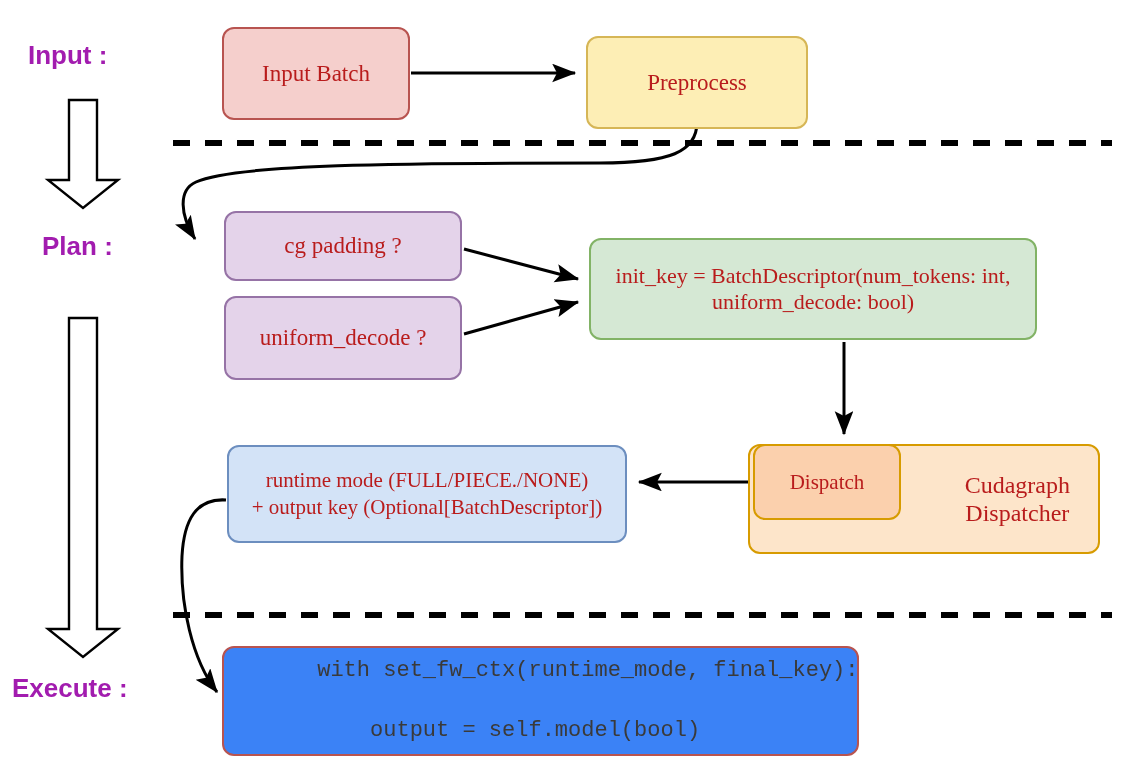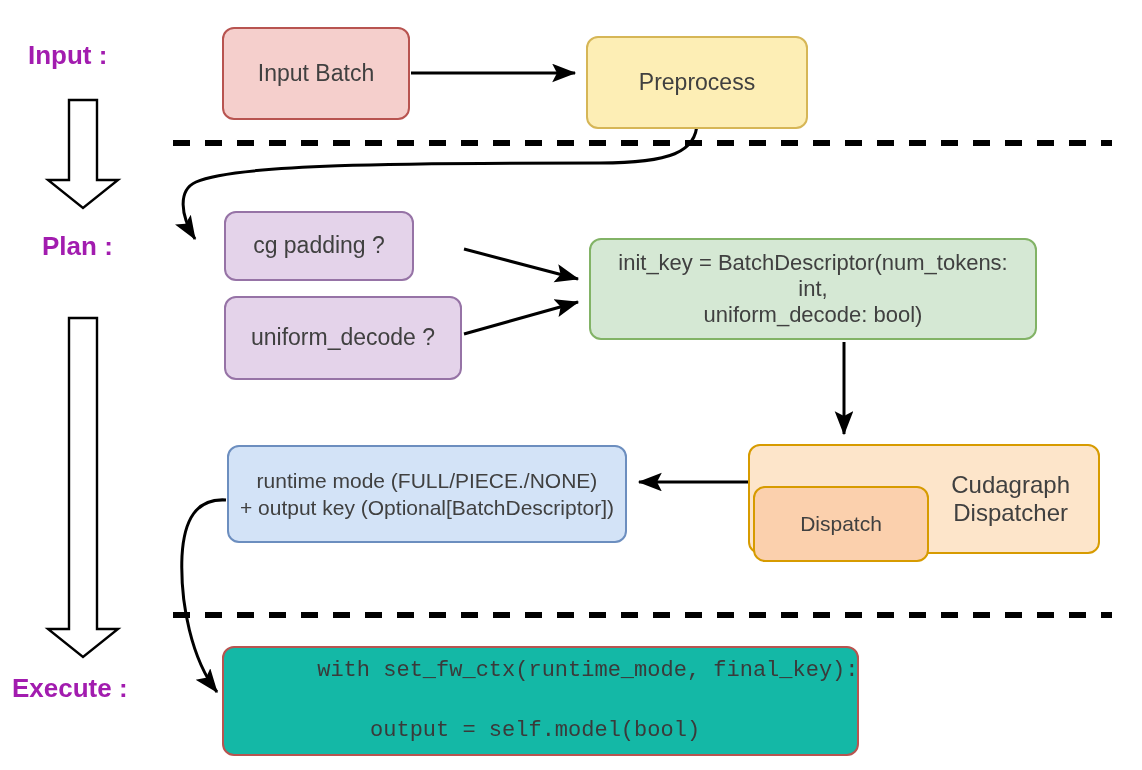--- a/index.html
+++ b/index.html
@@ -37,23 +37,23 @@
   .node {
     position: absolute;
     box-sizing: border-box;
     border-radius: 12px;
     border-style: solid;
     border-width: 2px;
     display: flex;
     align-items: center;
     justify-content: center;
     text-align: center;
-    font-family: Liberation Sans, sans-serif;
+    font-family: Liberation Serif, serif;
     font-size: 23px;
-    color: #404040;
+    color: #b91c1c;
     line-height: 1.18;
     padding: 4px 10px;
   }
   .node-input-batch {
     background: #f5cfcc;
     border-color: #b85450;
   }
   .node-preprocess {
     background: #fdeeb5;
     border-color: #d6b656;
@@ -80,21 +80,21 @@
     border-color: #d79b00;
     font-size: 21px;
   }
   .node-runtime {
     background: #d3e3f7;
     border-color: #6c8ebf;
     font-size: 21px;
     line-height: 1.3;
   }
   .node-code {
-    background: #14b8a6;
+    background: #3b82f6;
     border-color: #b85450;
     font-family: "Liberation Mono", monospace;
     font-size: 22px;
     color: #3a3a3a;
     align-items: center;
     justify-content: flex-start;
     text-align: left;
     white-space: pre;
     line-height: 1.35;
     padding-left: 14px;
@@ -137,39 +137,39 @@
   </svg>
 
   <div class="stage-label" style="left:28px; top:40px;">Input :</div>
   <div class="stage-label" style="left:42px; top:231px;">Plan :</div>
   <div class="stage-label" style="left:12px; top:673px;">Execute :</div>
 
   <div class="node node-input-batch" style="left:222px; top:27px; width:188px; height:93px;">Input Batch</div>
 
   <div class="node node-preprocess" style="left:586px; top:27px; width:222px; height:93px;margin-top:9px;">Preprocess</div>
 
-  <div class="node node-decision" style="left:224px; top:211px; width:190px; height:70px;">cg padding ?</div>
+  <div class="node node-decision" style="left:224px; top:211px; width:238px; height:70px;">cg padding ?</div>
 
   <div class="node node-decision" style="left:224px; top:296px; width:238px; height:84px;">uniform_decode ?</div>
 
   <div class="node node-key" style="left:589px; top:238px; width:448px; height:102px;">
     <span>
       <span>init_key = BatchDescriptor(num_tokens: int,</span><br>
       <span>uniform_decode: bool)</span>
     </span>
   </div>
 
   <div class="node node-dispatcher-outer" style="left:748px; top:444px; width:352px; height:110px;">
     <span style="text-align:center;">
       <span class="dispatcher-label">Cudagraph</span>
       <span class="dispatcher-label">Dispatcher</span>
     </span>
   </div>
 
-  <div class="node node-dispatch-inner" style="left:753px; top:444px; width:176px; height:76px;margin-top:42px;">Dispatch</div>
+  <div class="node node-dispatch-inner" style="left:753px; top:444px; width:148px; height:76px;">Dispatch</div>
 
   <div class="node node-runtime" style="left:227px; top:445px; width:400px; height:98px;">
     <span>
       <span>runtime mode (FULL/PIECE./NONE)</span><br>
       <span>+ output key (Optional[BatchDescriptor])</span>
     </span>
   </div>
 
   <div class="node node-code" style="left:222px; top:646px; width:637px; height:110px;">
     <span>

